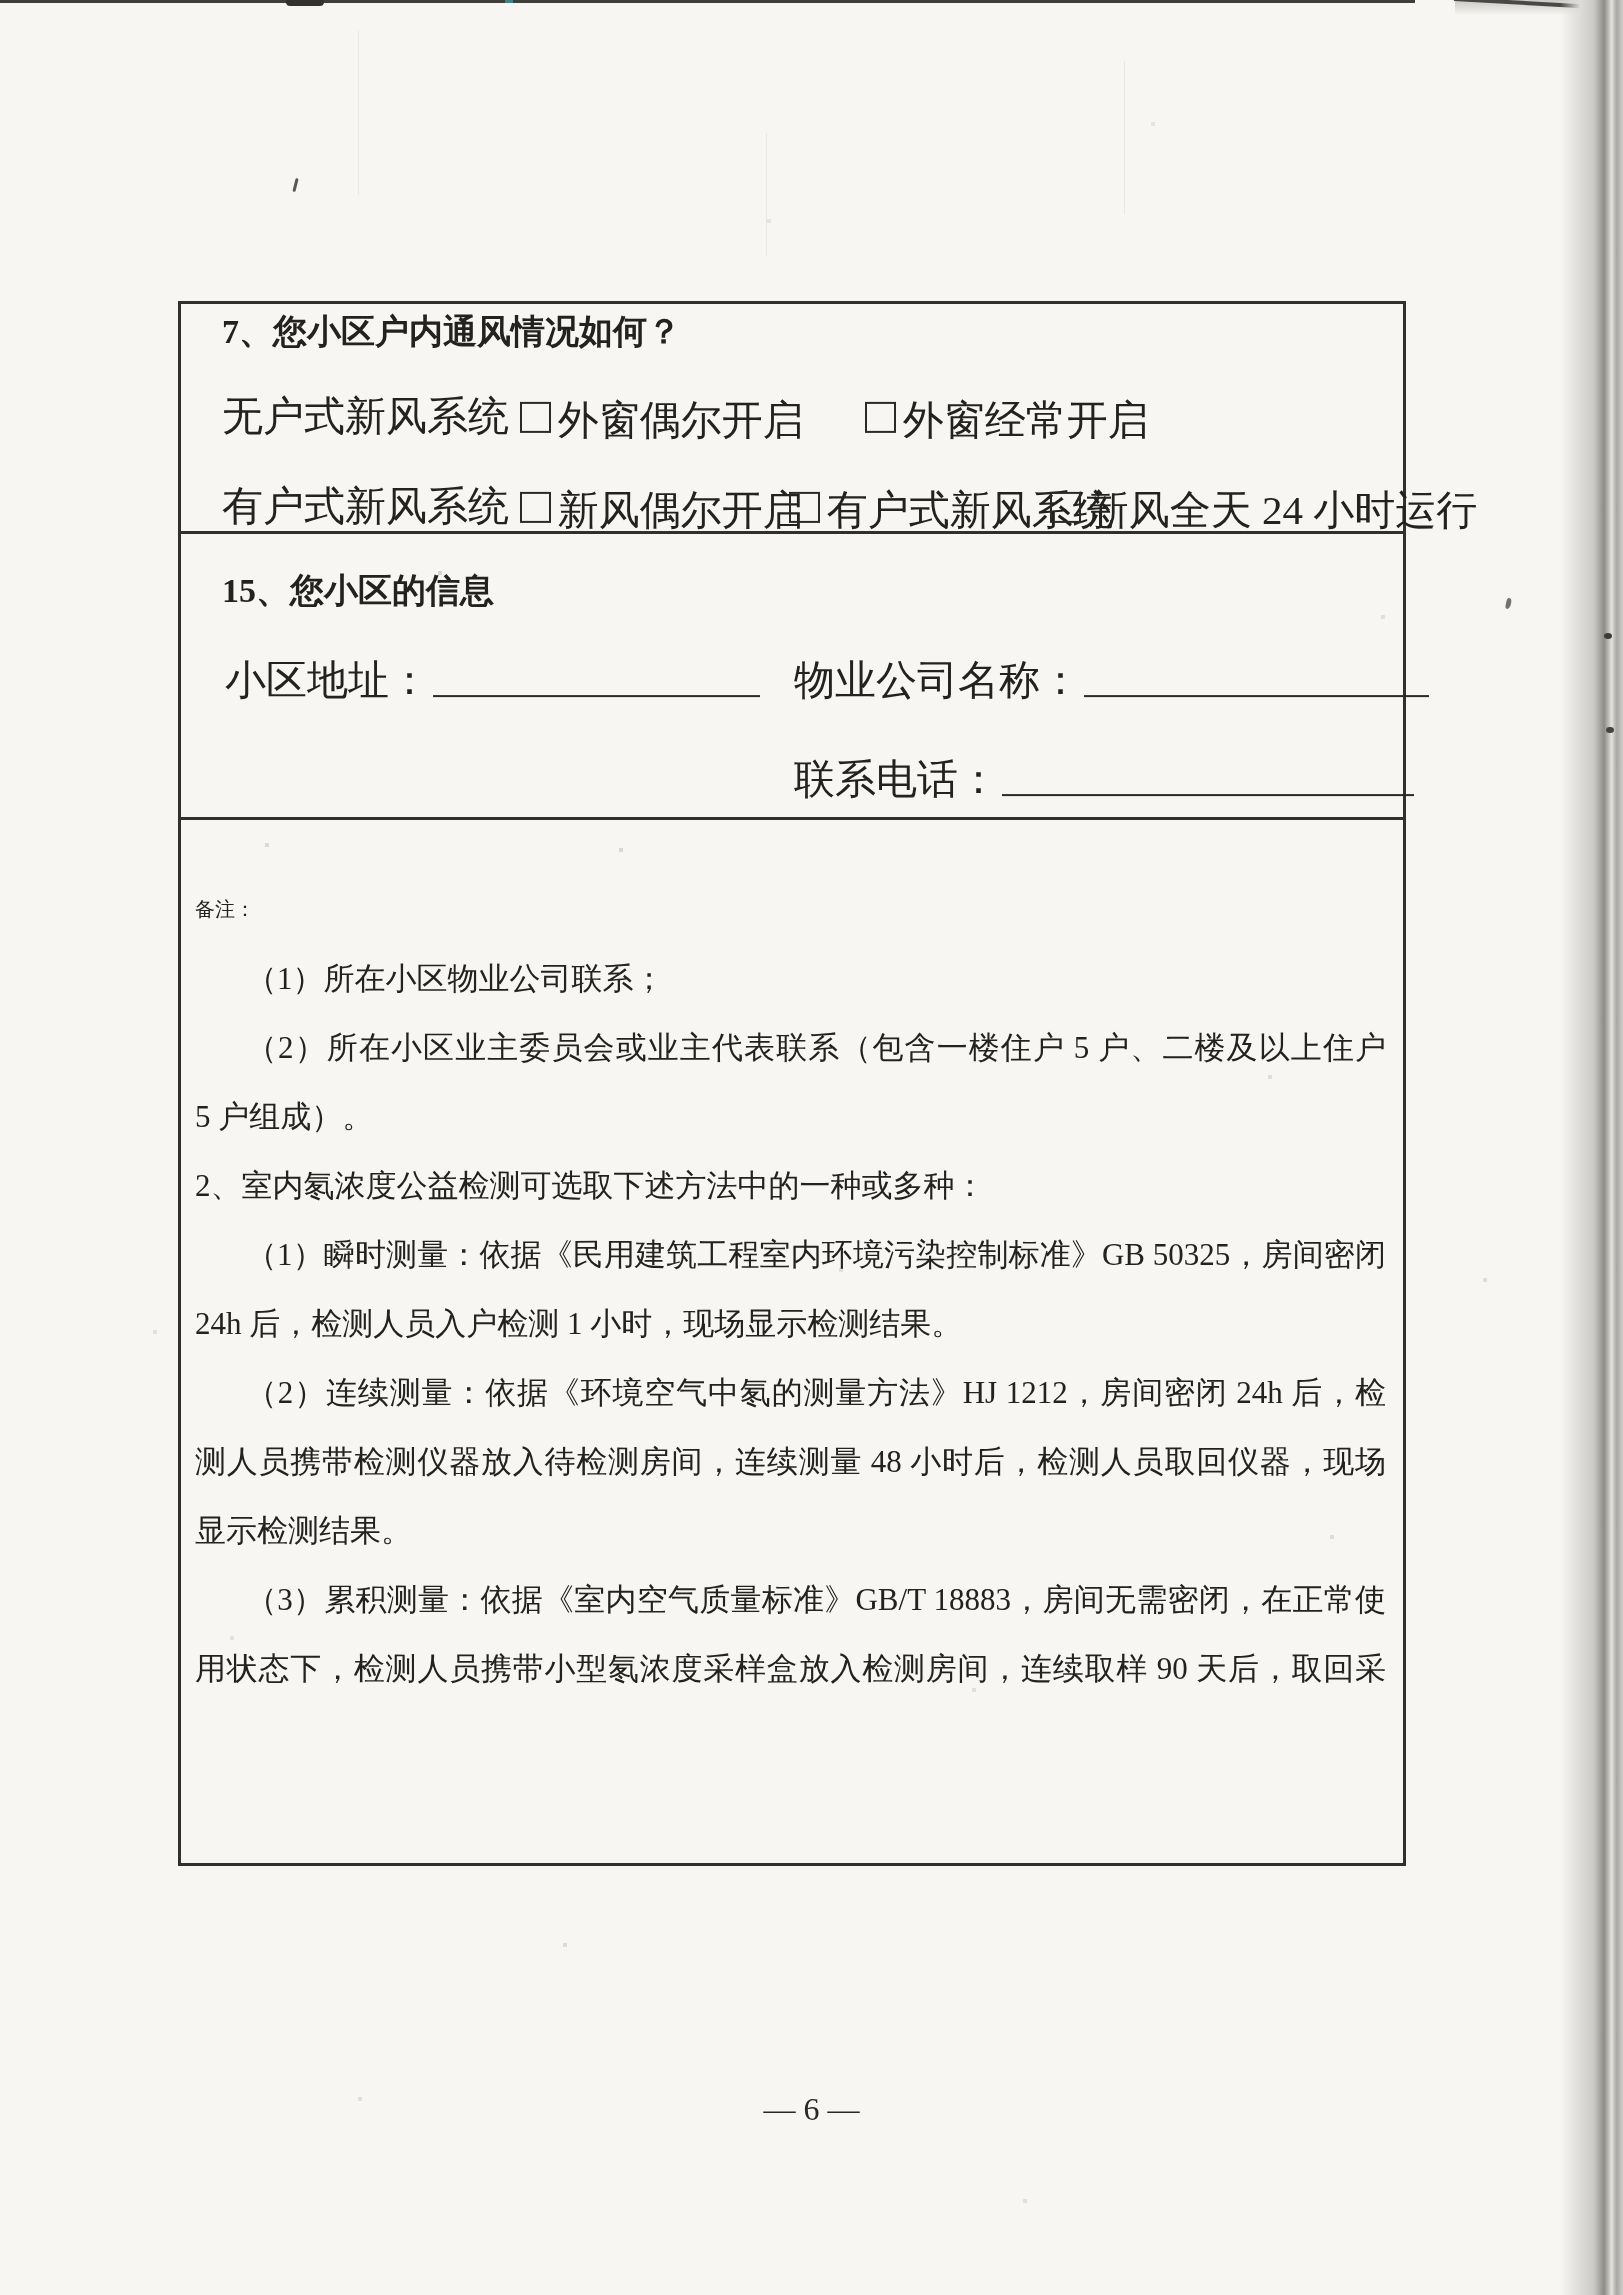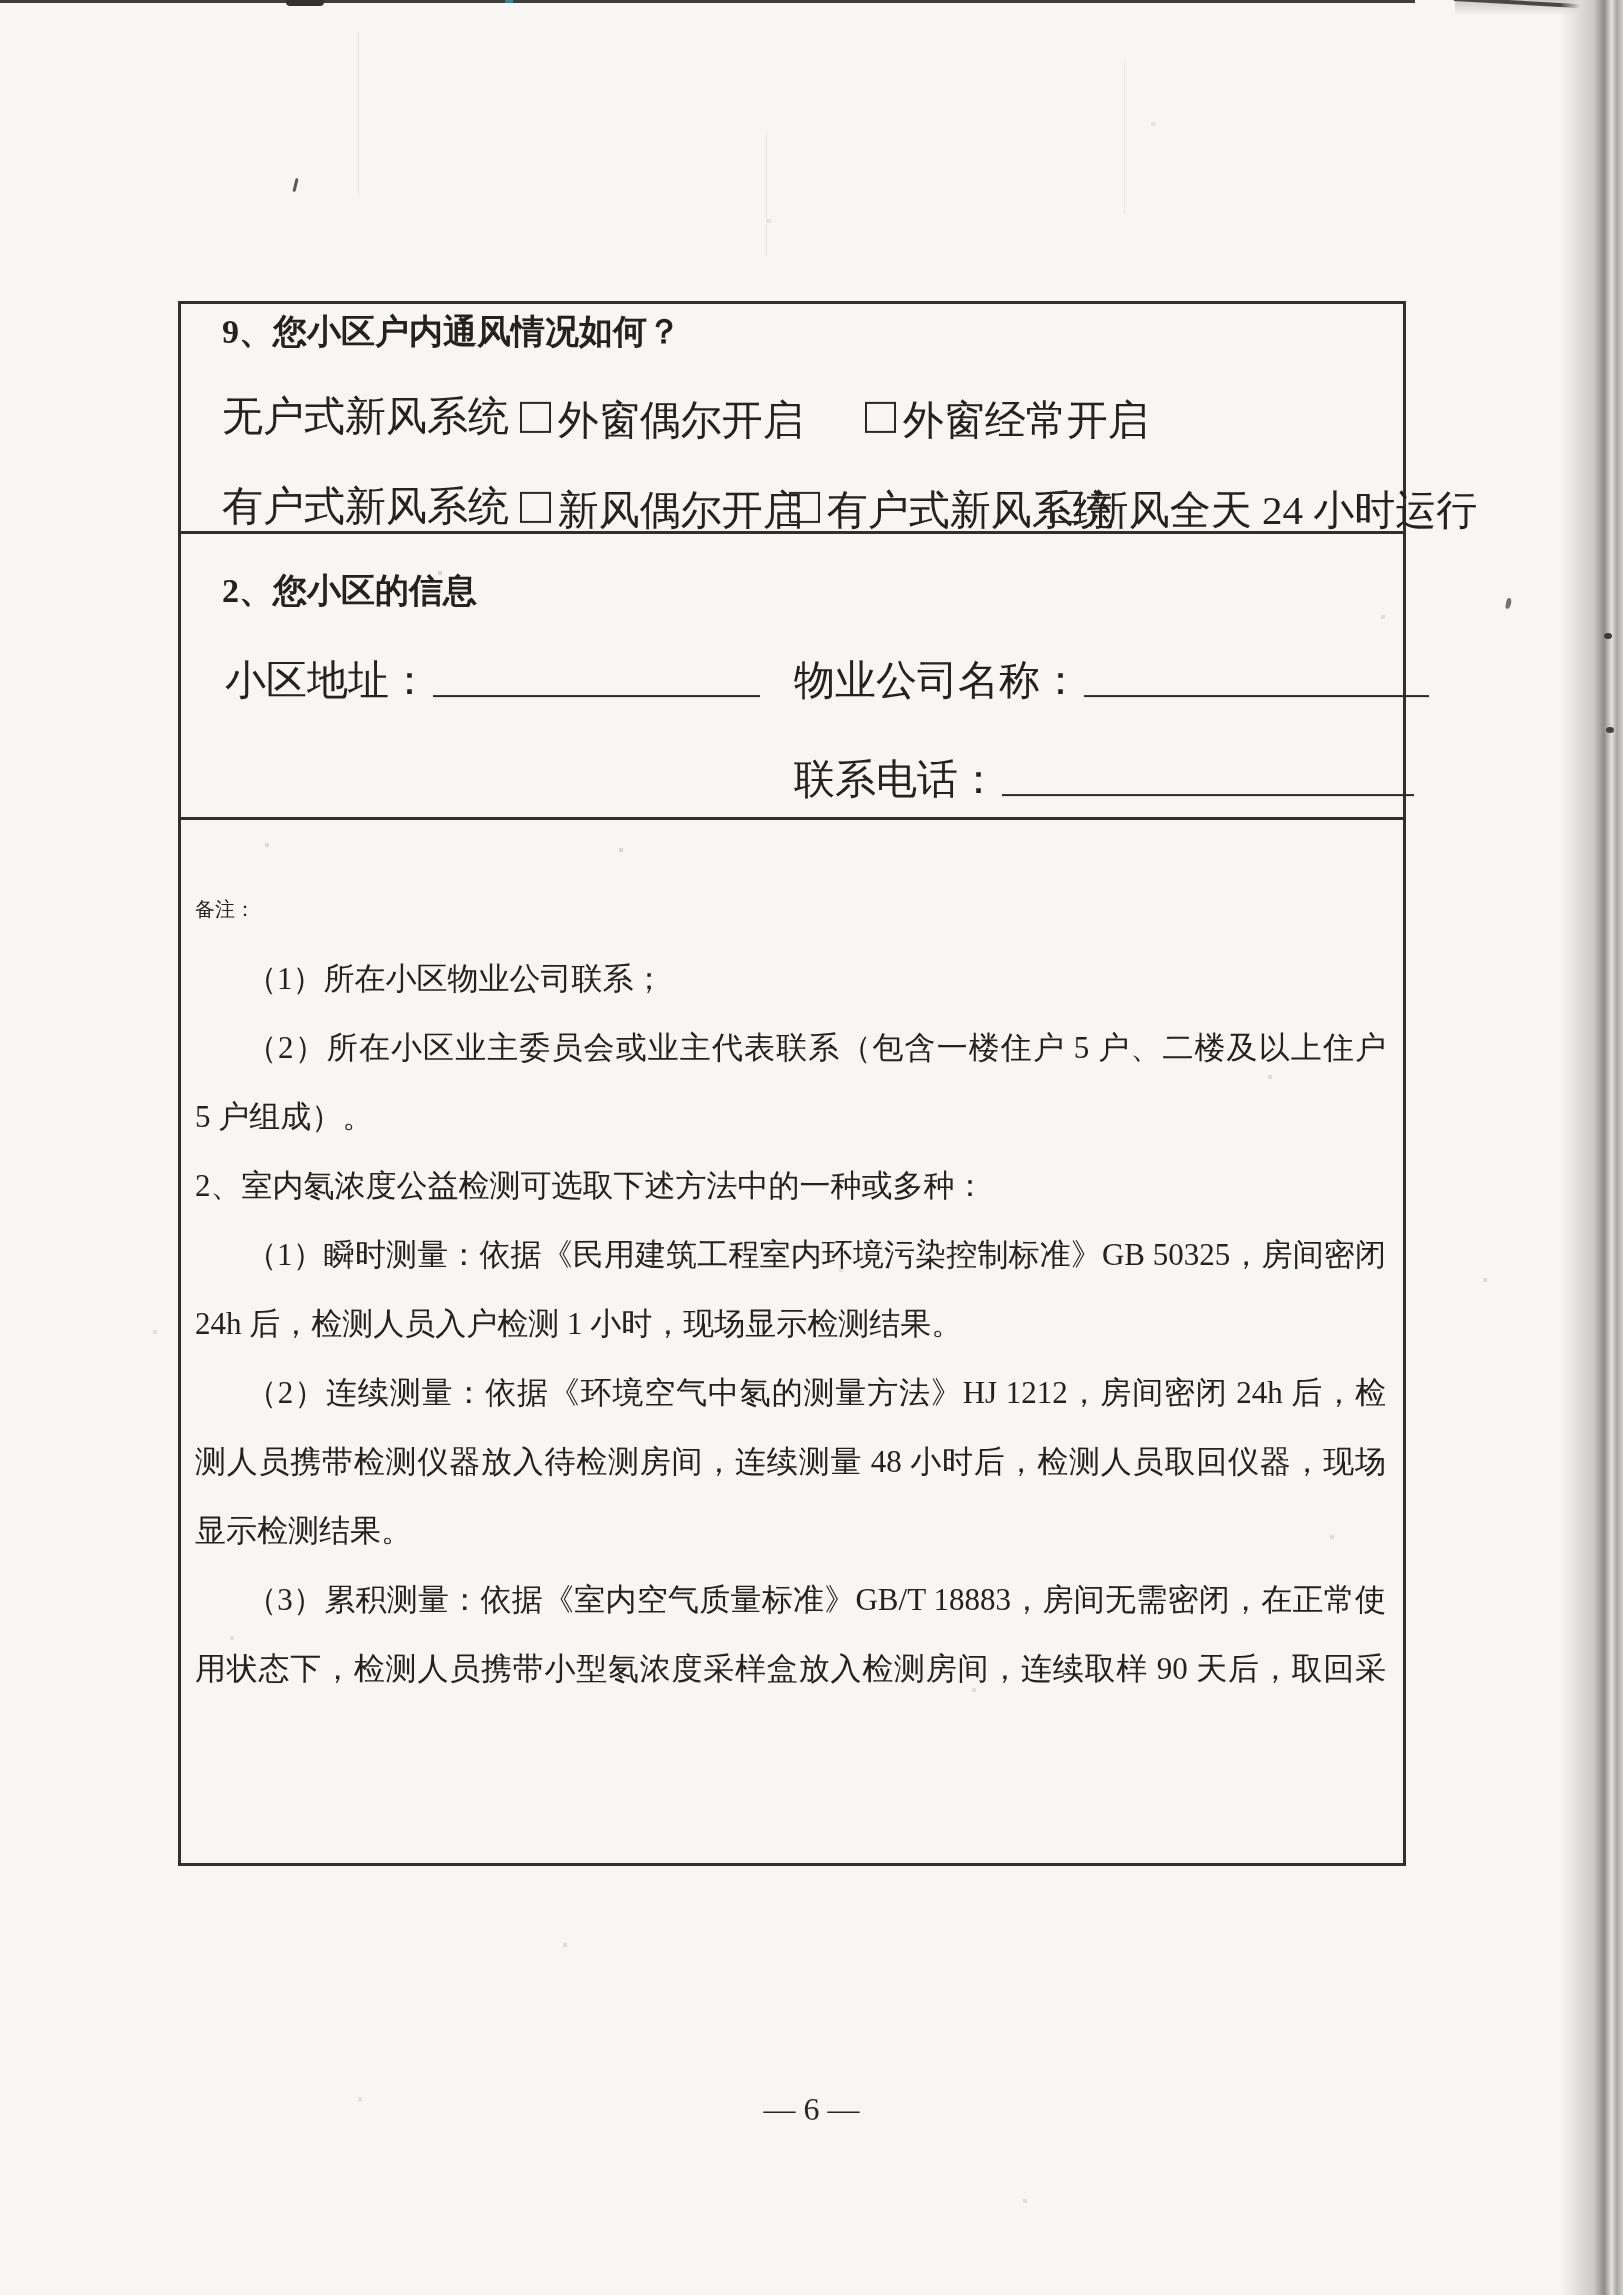--- a/index.html
+++ b/index.html
@@ -75,42 +75,42 @@
   <div class="speck" style="left:1506px;top:598px;width:5.1px;height:11.2px;background:#74726e;border-radius:45% 55% 60% 40%;transform:rotate(12deg);"></div>
   <div class="scratch" style="left:358px;top:31px;height:164px;"></div>
   <div class="scratch" style="left:766px;top:133px;height:123px;"></div>
   <div class="scratch" style="left:1124px;top:61px;height:153px;"></div>
   <div class="noise"></div>
 
   <div class="form-outline"></div>
   <div class="divider" style="top:531px;"></div>
   <div class="divider" style="top:817px;"></div>
 
-  <div class="abs h" style="left:222px;top:307px;">9、您小区户内通风情况如何？</div>
+  <div class="abs h" style="left:222px;top:307px;">7、您小区户内通风情况如何？</div>
 
   <div class="abs t" style="left:222px;top:392px;">无户式新风系统</div>
   <div class="abs t" style="left:520px;top:392px;">
     <span class="cb"></span><span class="opt-label">外窗偶尔开启</span>
   </div>
   <div class="abs t" style="left:865px;top:392px;">
     <span class="cb"></span><span class="opt-label">外窗经常开启</span>
   </div>
 
   <div class="abs t" style="left:222px;top:482px;">有户式新风系统</div>
   <div class="abs t" style="left:520px;top:482px;">
     <span class="cb"></span><span class="opt-label">新风偶尔开启</span>
   </div>
   <div class="abs t" style="left:789px;top:482px;">
     <span class="cb"></span><span class="opt-label">有户式新风系统</span>
   </div>
   <div class="abs t" style="left:1050px;top:482px;">
     <span class="cb"></span><span class="opt-label">新风全天 24 小时运行</span>
   </div>
 
-  <div class="abs h" style="left:222px;top:566px;">2、您小区的信息</div>
+  <div class="abs h" style="left:222px;top:566px;">15、您小区的信息</div>
 
   <div class="abs t" style="left:225px;top:656px;">
     <span>小区地址：</span><span class="blank" style="width:327px;"></span>
   </div>
   <div class="abs t" style="left:794px;top:656px;">
     <span>物业公司名称：</span><span class="blank" style="width:345px;"></span>
   </div>
   <div class="abs t" style="left:794px;top:755px;">
     <span>联系电话：</span><span class="blank" style="width:412px;"></span>
   </div>

